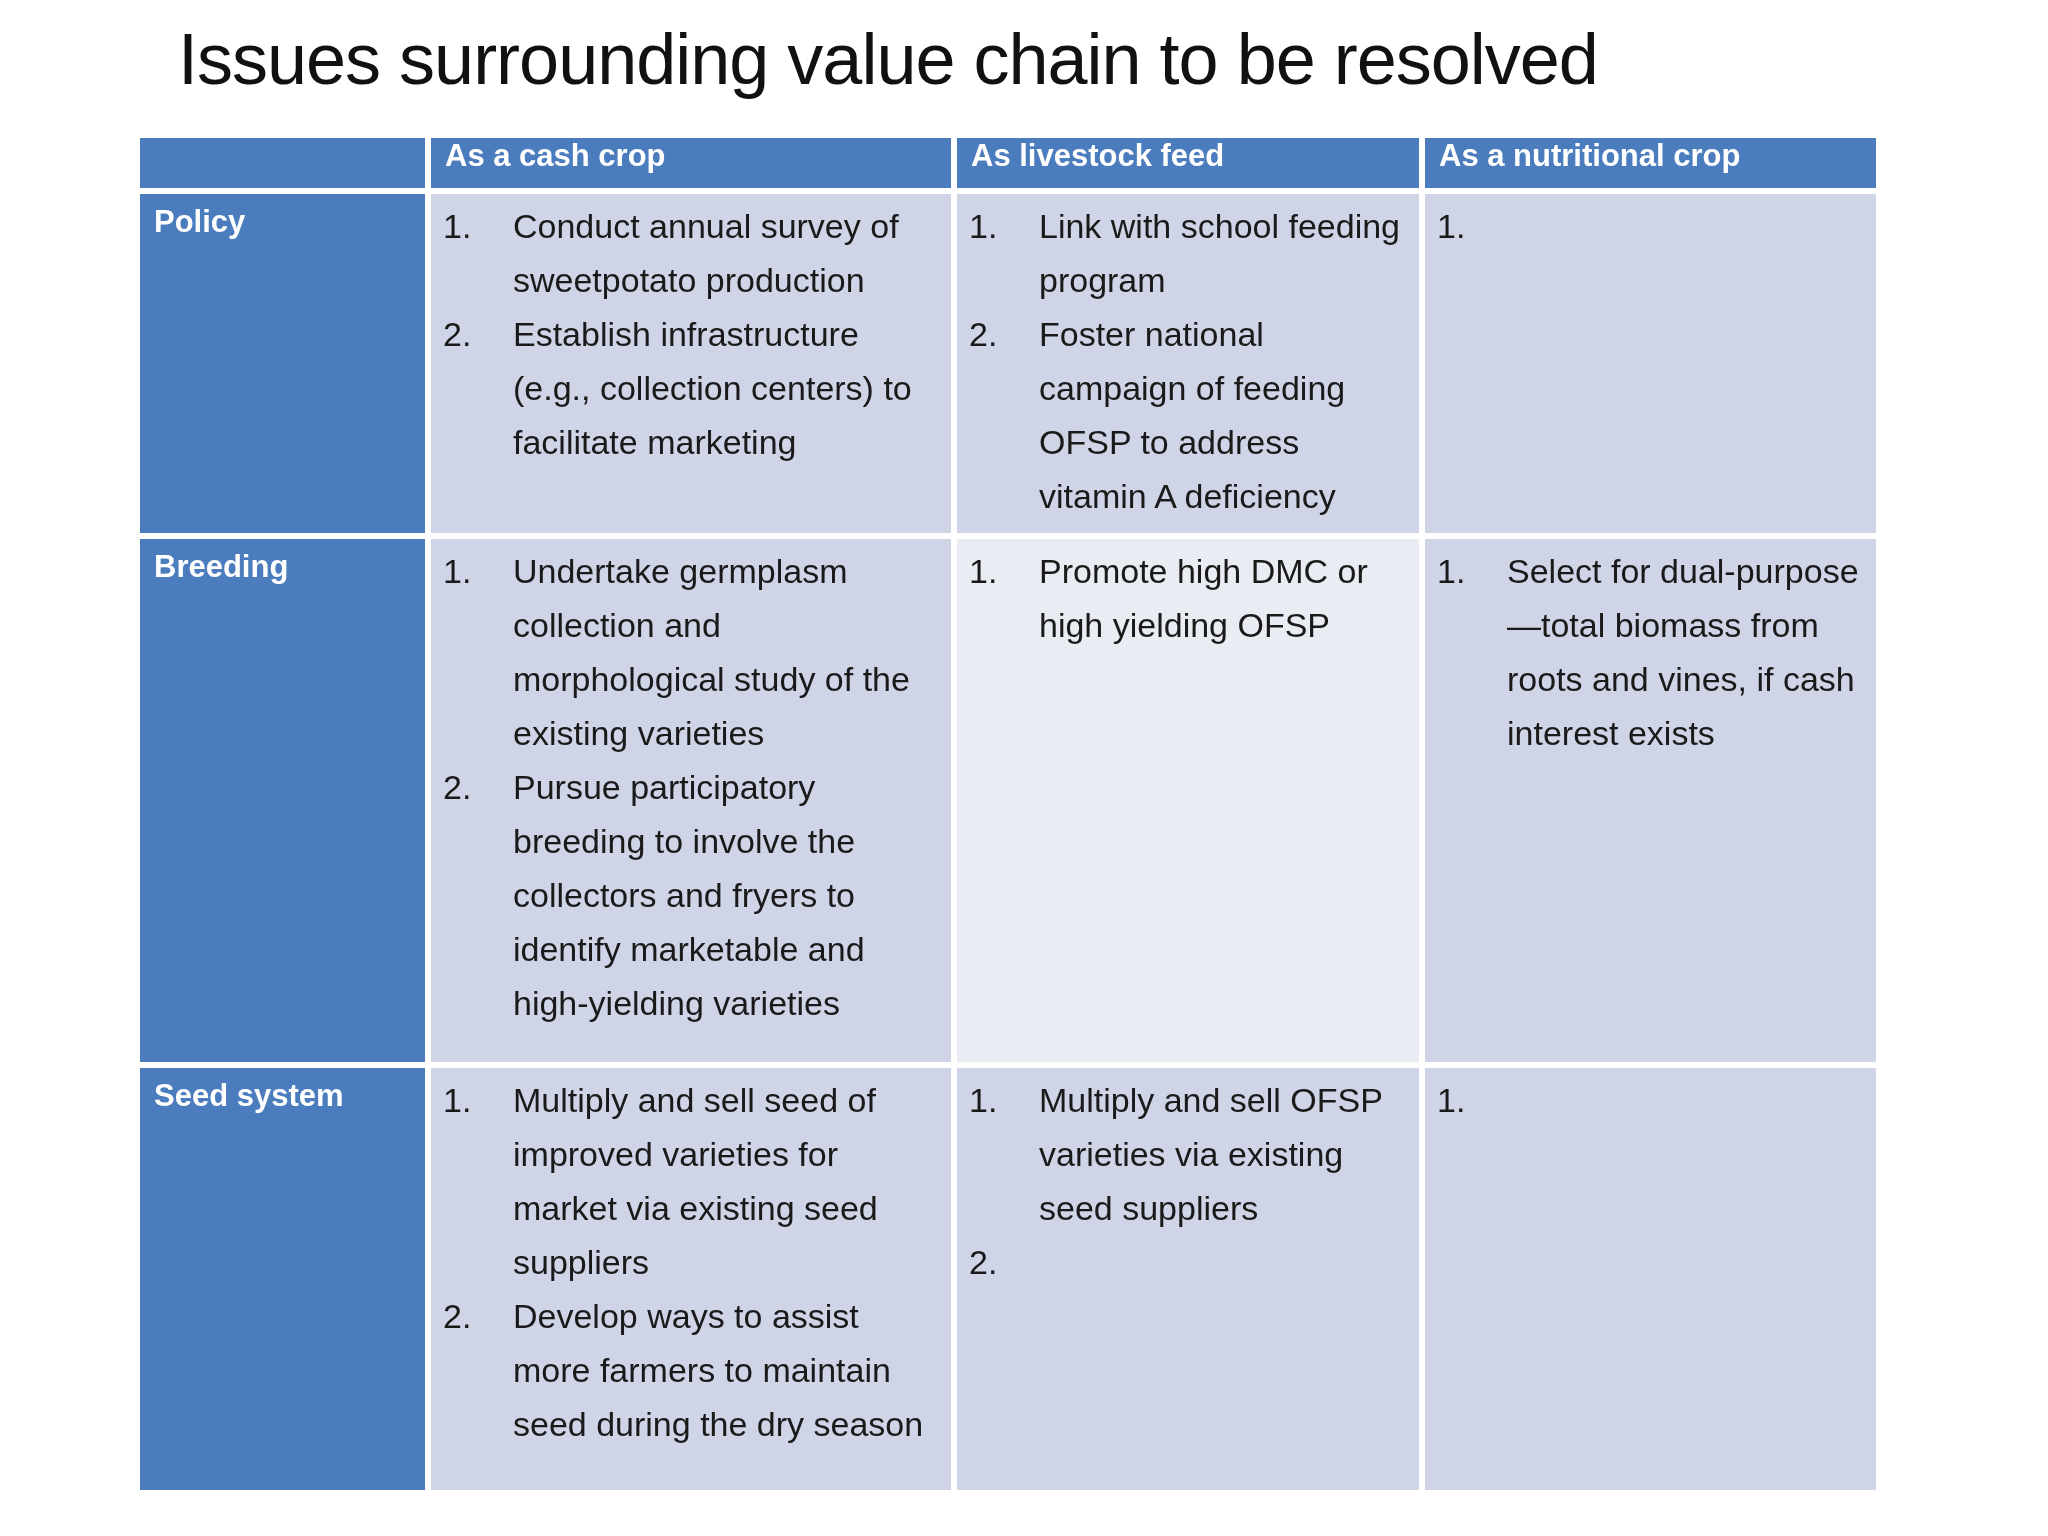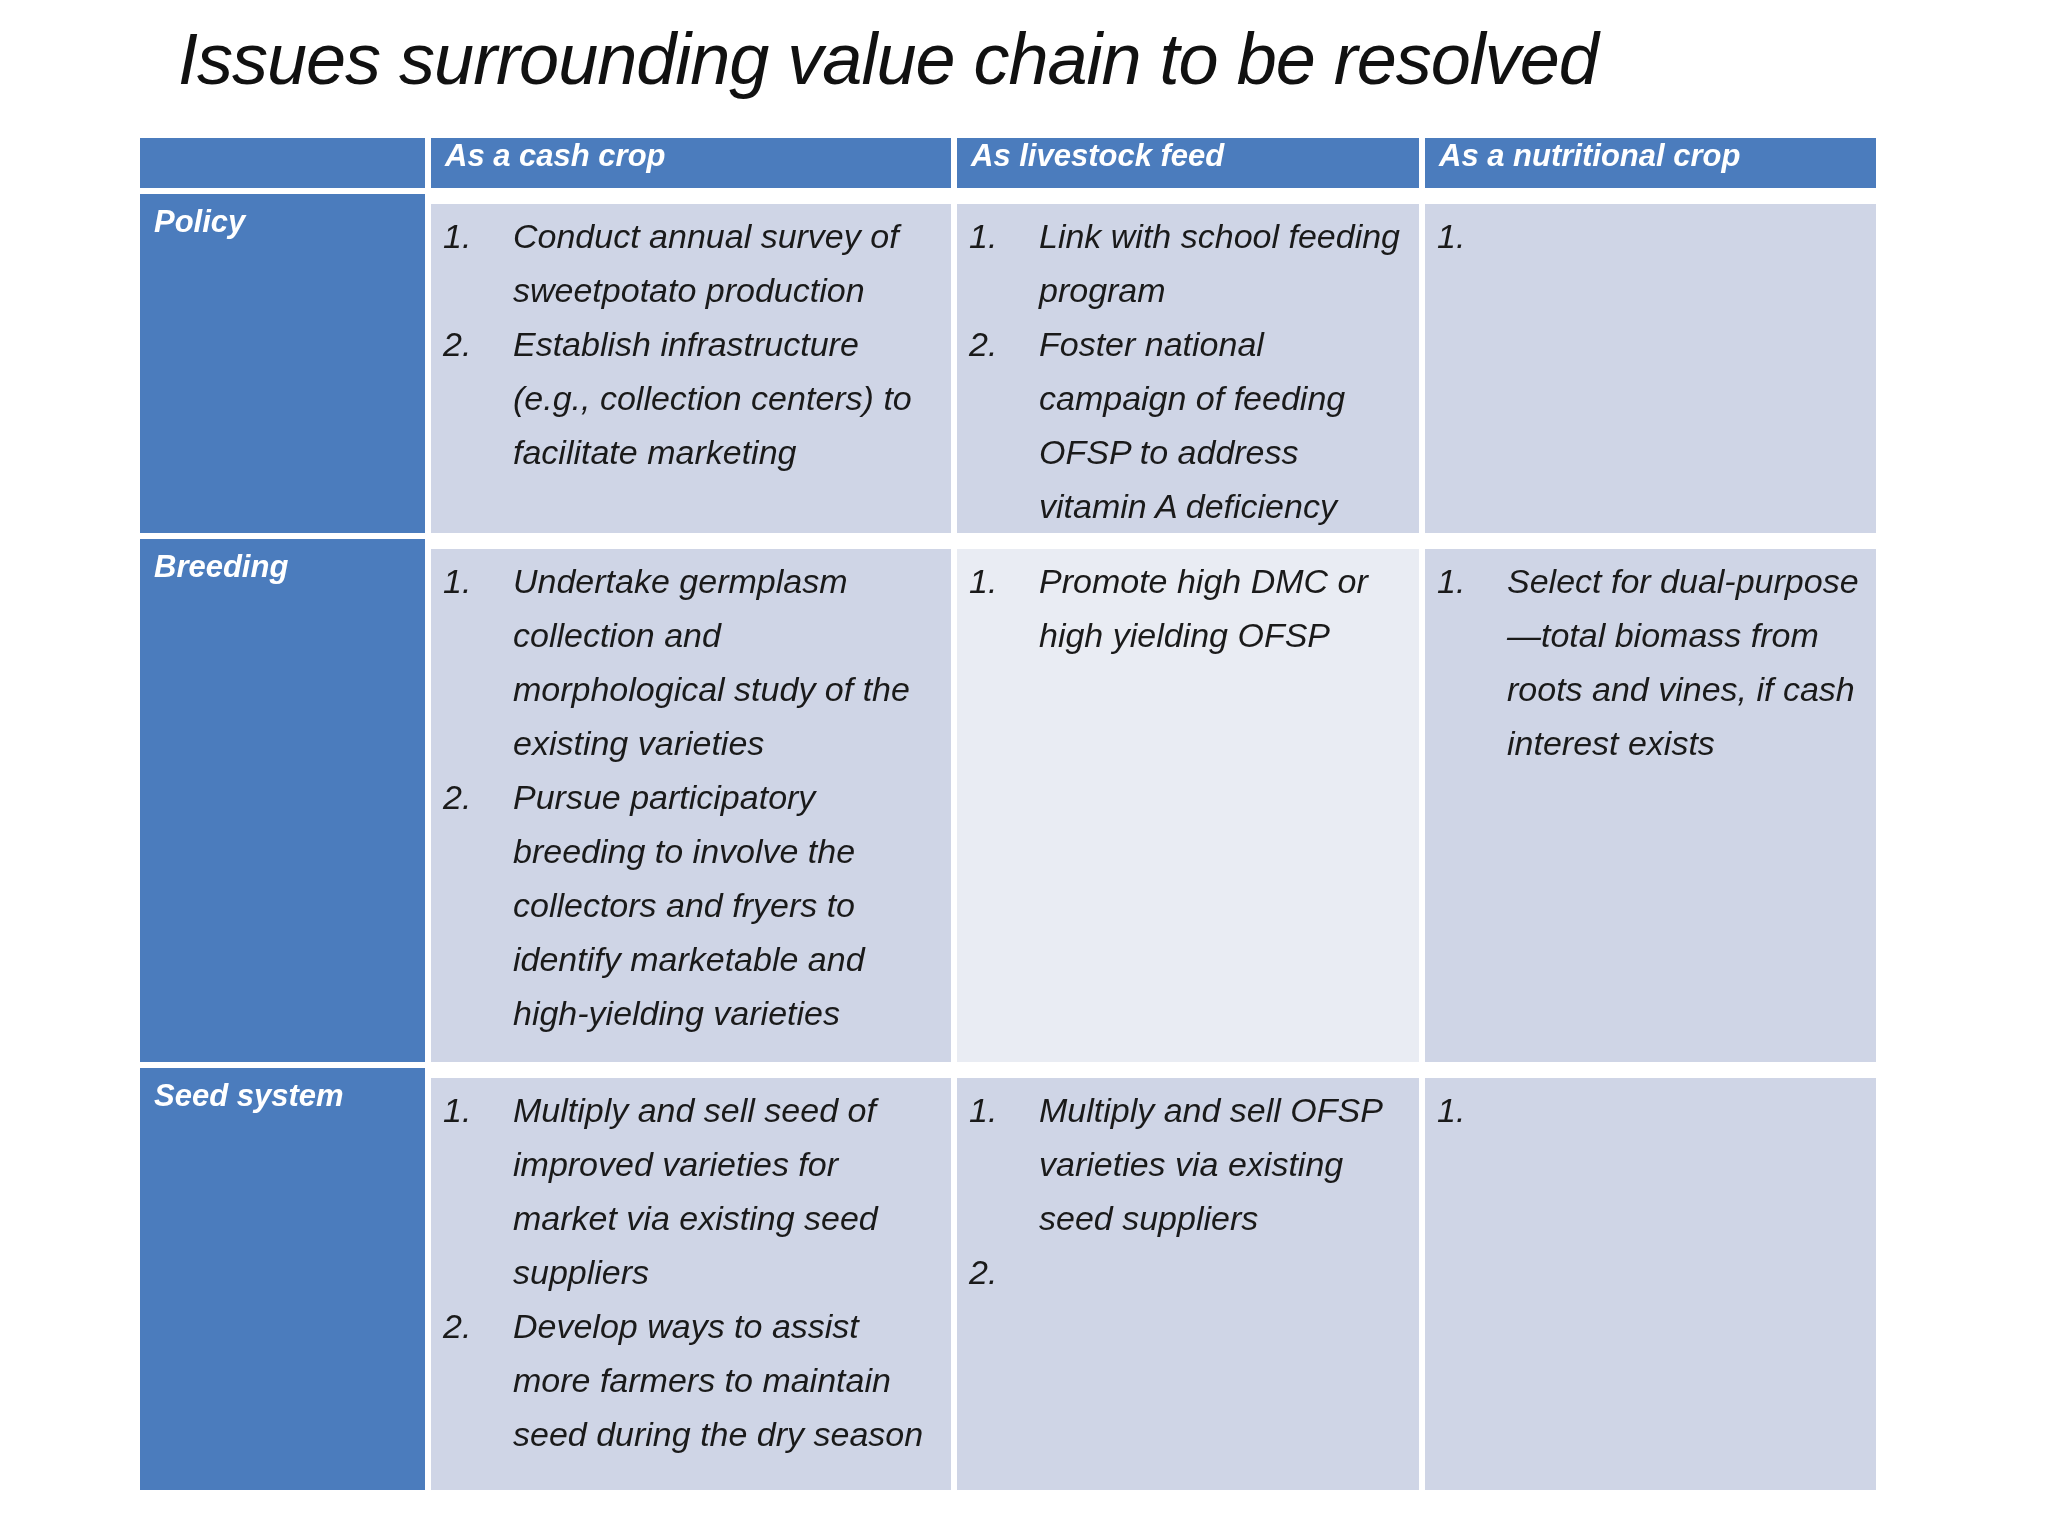--- a/index.html
+++ b/index.html
@@ -1,21 +1,21 @@
 <!DOCTYPE html>
 <html style="--blue: #4b7cbd; --lavender: #cfd5e6; --light: #e9ecf3; --ink: #1a1a1a;"><head>
 <meta charset="utf-8">
 <style>
   html,body{margin:0;padding:0;background:#fff;}
   body{
     width:2048px;height:1536px;position:relative;overflow:hidden;
     font-family:"Liberation Sans", sans-serif;
     -webkit-font-smoothing:antialiased;
   }
-  .slide{position:absolute;inset:0;background:#fff;font-style:italic;}
+  .slide{position:absolute;inset:0;background:#fff;}
 
   .title{
     position:absolute;left:178px;top:18px;margin:0;
     font-size:72px;font-weight:400;color:#111;
     letter-spacing:-1px;white-space:nowrap;
   }
 
   .grid{
     position:absolute;left:140px;top:138px;
     width:1736px;height:1352px;
@@ -36,21 +36,20 @@
     background:var(--blue);
     color:#fff;font-weight:700;font-size:31px;
     padding:10px 10px 8px 14px;
   }
   .cell{
     background:var(--lavender);
     color:var(--ink);
     font-size:34px;line-height:54px;
     padding:5px 10px 5px 10px;
     overflow:hidden;
-    margin-top:10px;
   }
   .cell.light{background:var(--light);}
 
   .cell-list{counter-reset:li;}
   .item{display:grid;grid-template-columns:72px 1fr;}
   .item .num::before{
     counter-increment:li;
     content:counter(li) ".";
   }
   .item .num{padding-left:2px;}

